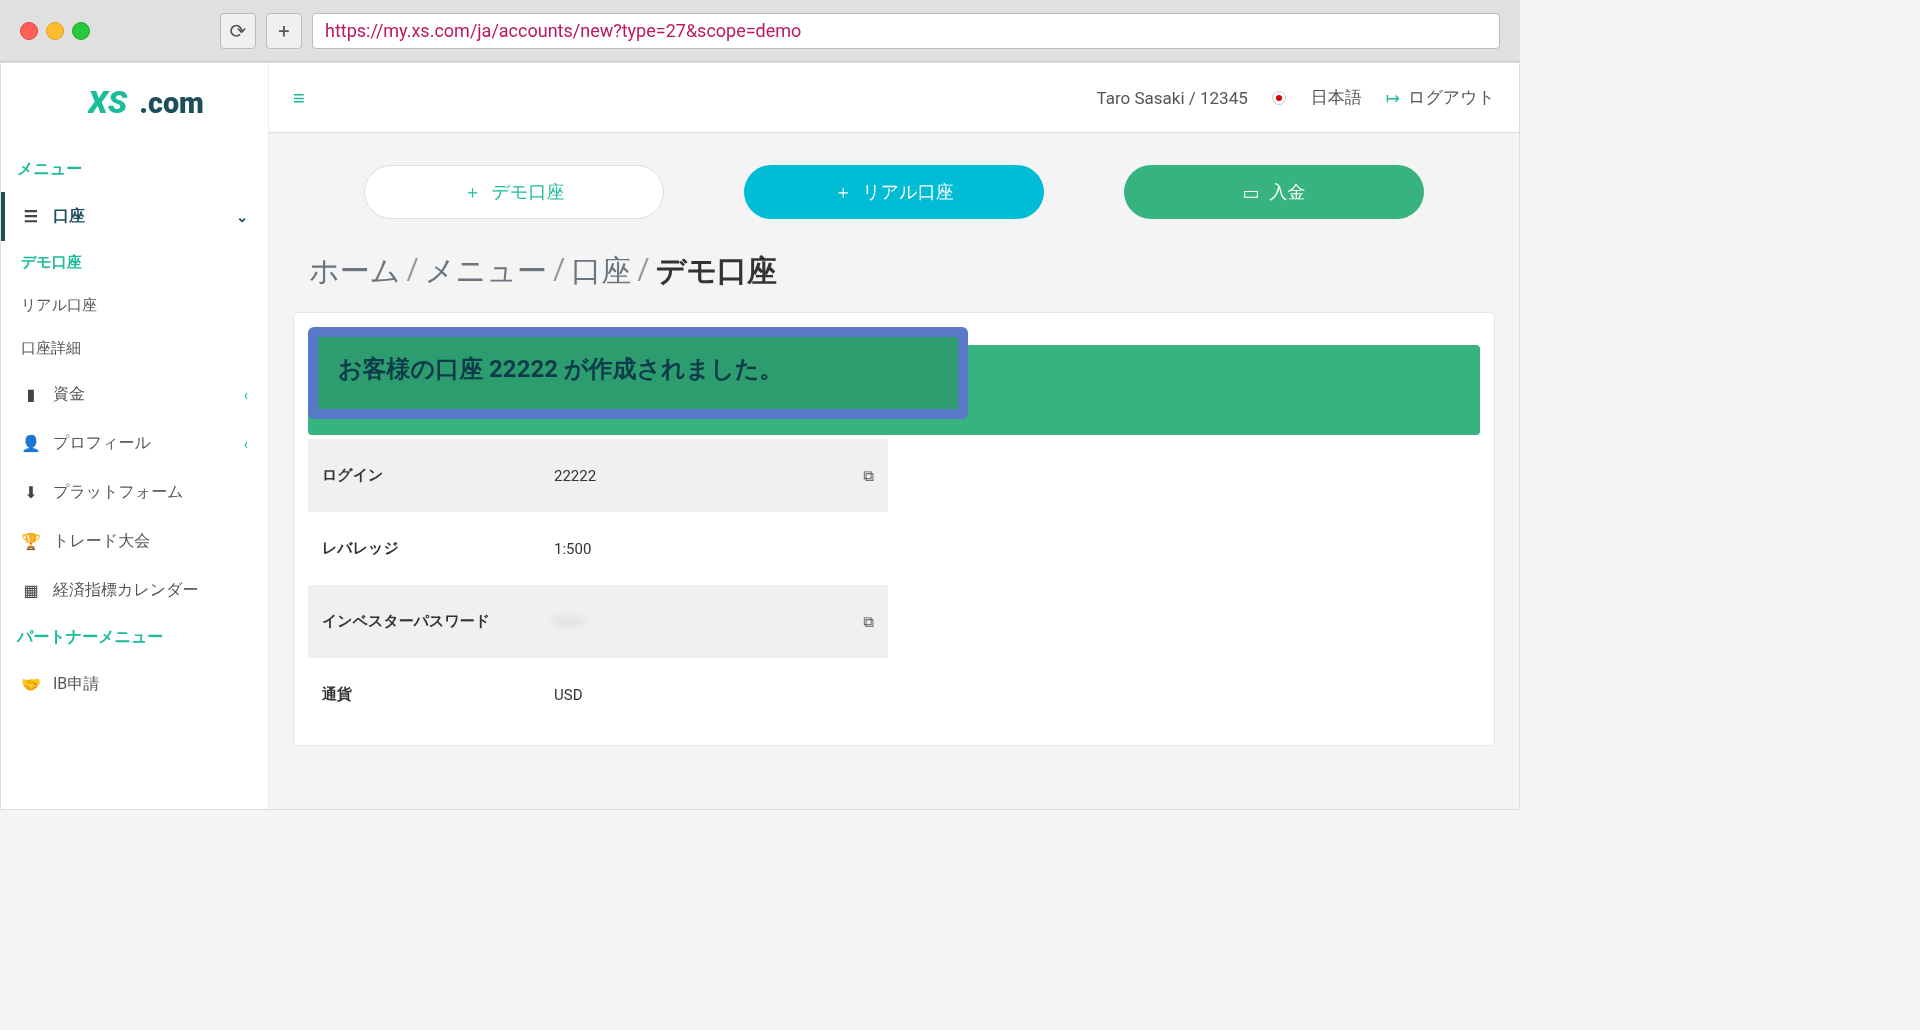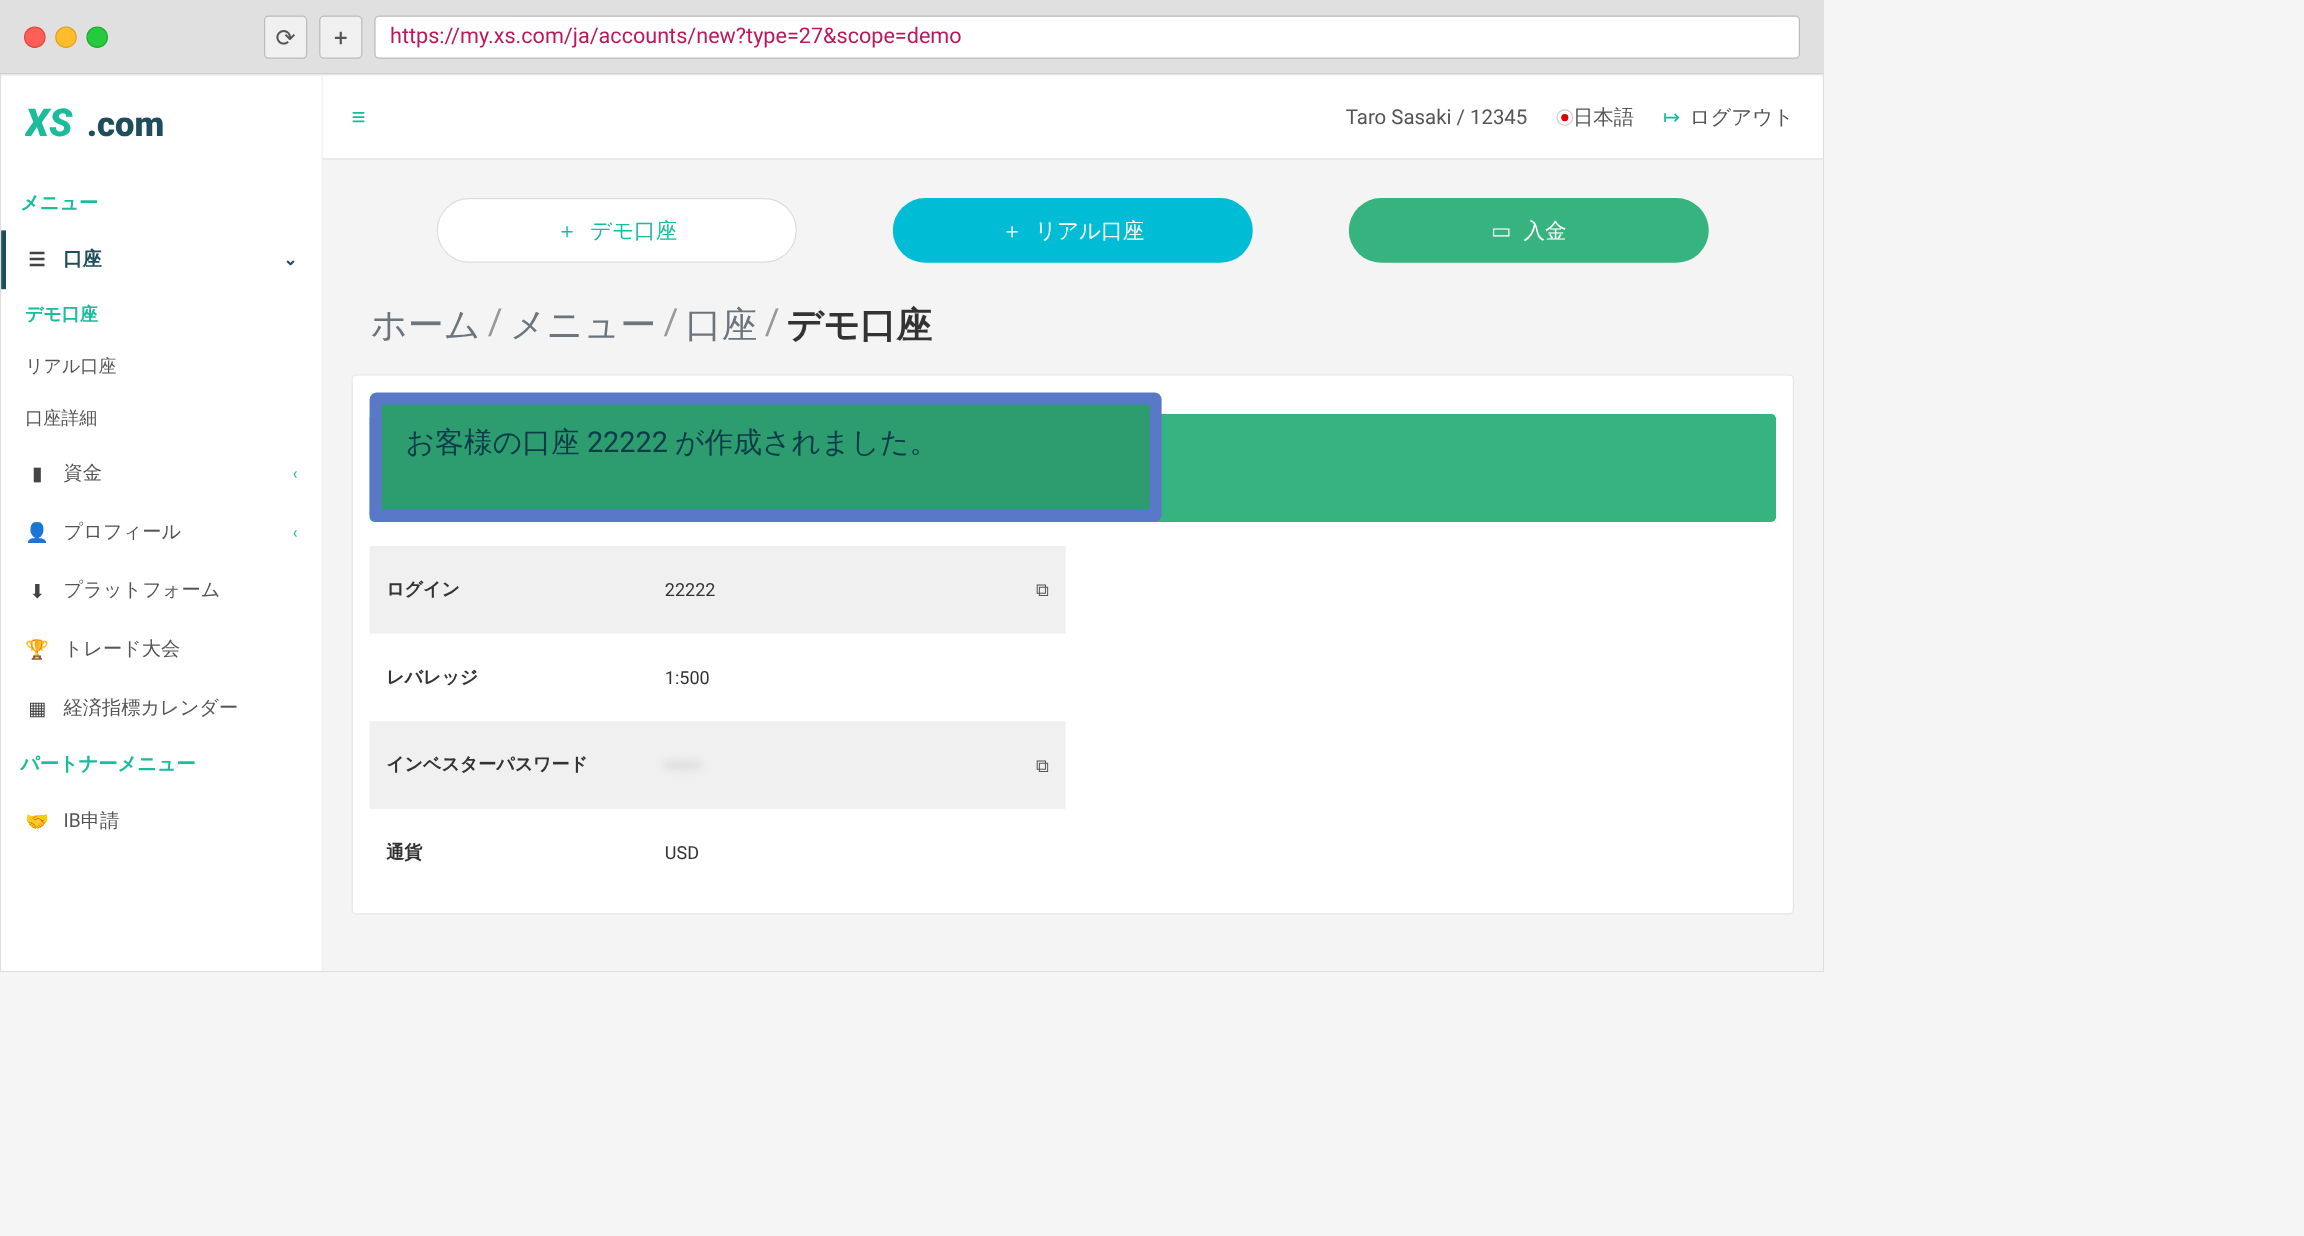--- a/index.html
+++ b/index.html
@@ -7,53 +7,53 @@
 .browser-chrome{background:#e0e0e0;height:62px;border-bottom:1px solid #ccc;display:flex;align-items:center;padding:0 20px;gap:10px}
 .traffic{display:flex;gap:8px;margin-right:120px}
 .dot{width:18px;height:18px;border-radius:50%}
 .dot.red{background:#ff5f56;border:1px solid #e0443e}
 .dot.yellow{background:#ffbd2e;border:1px solid #dea123}
 .dot.green{background:#27c93f;border:1px solid #1aab29}
 .toolbar-btn{width:36px;height:36px;background:#f0f0f0;border:1px solid #bbb;border-radius:4px;display:flex;align-items:center;justify-content:center;color:#555;font-size:20px;cursor:pointer}
 .url-bar{flex:1;height:36px;background:#fff;border:1px solid #bbb;border-radius:4px;padding:0 12px;font-size:18px;color:#be185d;display:flex;align-items:center}
 .app{display:flex;height:calc(100% - 62px);background:#fff;border:1px solid #ddd}
 .sidebar{width:268px;background:#fff;border-right:1px solid #eee;padding-top:10px}
-.logo{padding:10px 20px 20px;text-align:left}
+.logo{padding:10px 20px 20px;text-align:right}
 .logo svg{height:40px}
 .side-header{color:#1abc9c;font-weight:700;font-size:16px;padding:12px 16px}
 .side-item{display:flex;align-items:center;padding:14px 20px;color:#555;font-size:16px;cursor:pointer;position:relative;gap:12px}
 .side-item.active{border-left:4px solid #1e4d5c;color:#1e4d5c;font-weight:600;padding-left:16px}
 .side-item .chev{margin-left:auto;color:#1abc9c;font-size:14px}
 .side-item .chev.down{color:#1e4d5c}
 .side-sub{padding:12px 20px 12px 20px;color:#555;font-size:15px;cursor:pointer}
 .side-sub.active{color:#1abc9c;font-weight:600}
 .side-icon{width:20px;display:inline-flex;justify-content:center;color:#444}
 .main{flex:1;background:#f4f4f4;display:flex;flex-direction:column}
 .topbar{height:70px;background:#fff;border-bottom:1px solid #ddd;display:flex;align-items:center;padding:0 24px;gap:24px}
 .hamburger{color:#1abc9c;font-size:20px;cursor:pointer}
 .topbar-spacer{flex:1}
 .topbar-txt{color:#555;font-size:17px}
-.topbar-lang{display:flex;align-items:center;gap:0;color:#555;font-size:17px;cursor:pointer}
+.topbar-lang{display:flex;align-items:center;gap:25px;color:#555;font-size:17px;cursor:pointer}
 .jp-flag{width:14px;height:14px;border-radius:50%;background:#fff;border:1px solid #ccc;position:relative}
 .jp-flag::after{content:"";position:absolute;top:50%;left:50%;width:6px;height:6px;background:#d00;border-radius:50%;transform:translate(-50%,-50%)}
 .topbar-logout{display:flex;align-items:center;gap:8px;color:#555;font-size:17px;cursor:pointer}
 .topbar-logout .ico{color:#1abc9c}
 .action-row{display:flex;gap:80px;justify-content:center;padding:32px 40px}
 .pill{width:300px;height:54px;border-radius:30px;display:flex;align-items:center;justify-content:center;gap:10px;font-size:18px;font-weight:500;cursor:pointer}
 .pill.white{background:#fff;color:#1abc9c;border:1px solid #ddd}
 .pill.teal{background:#00bcd4;color:#fff}
 .pill.green{background:#36b37e;color:#fff}
 .breadcrumb{padding:0 40px 20px;font-size:30px;color:#6c757d;display:flex;gap:6px;flex-wrap:wrap}
 .breadcrumb .sep{color:#999}
 .breadcrumb .cur{color:#333;font-weight:700}
 .card{background:#fff;margin:0 24px;border:1px solid #e5e5e5;border-radius:4px;padding:14px}
 .banner-wrap{position:relative;margin-bottom:20px}
 .banner-bg{position:absolute;top:18px;left:0;right:0;height:90px;background:#36b37e;border-radius:4px}
 .banner{position:relative;width:660px;background:#2d9d6f;border:10px solid #5978c8;border-radius:6px;padding:16px 20px;color:#fff}
-.banner h2{color:#0d3b4a;font-size:24px;font-weight:400;margin-bottom:24px}
+.banner h2{color:#0d3b4a;font-size:24px;font-weight:700;margin-bottom:8px}
 .banner p{color:#fff;font-size:16px}
 .details{width:580px;border-collapse:collapse}
 .details tr:nth-child(odd){background:#f0f0f0}
 .details td{padding:27px 14px;font-size:15px;color:#333}
 .details td.lbl{font-weight:700;width:40%}
 .details td.val{width:50%}
 .details td.cpy{width:10%;text-align:right;color:#555;cursor:pointer}
 .blur{filter:blur(4px);color:#999}
 </style>
 </head>

